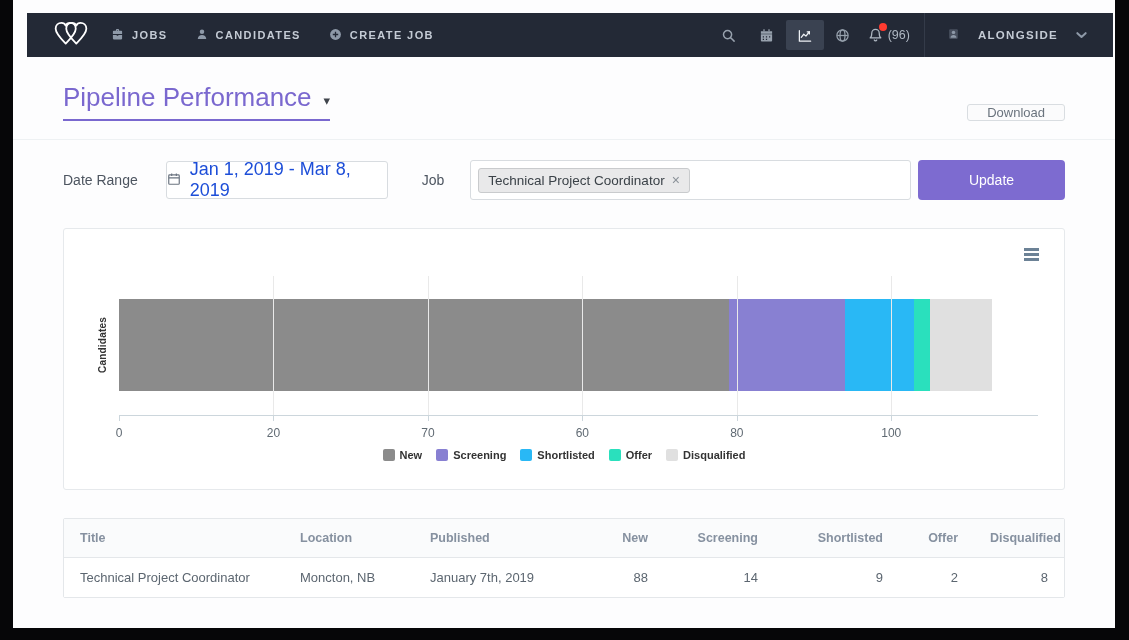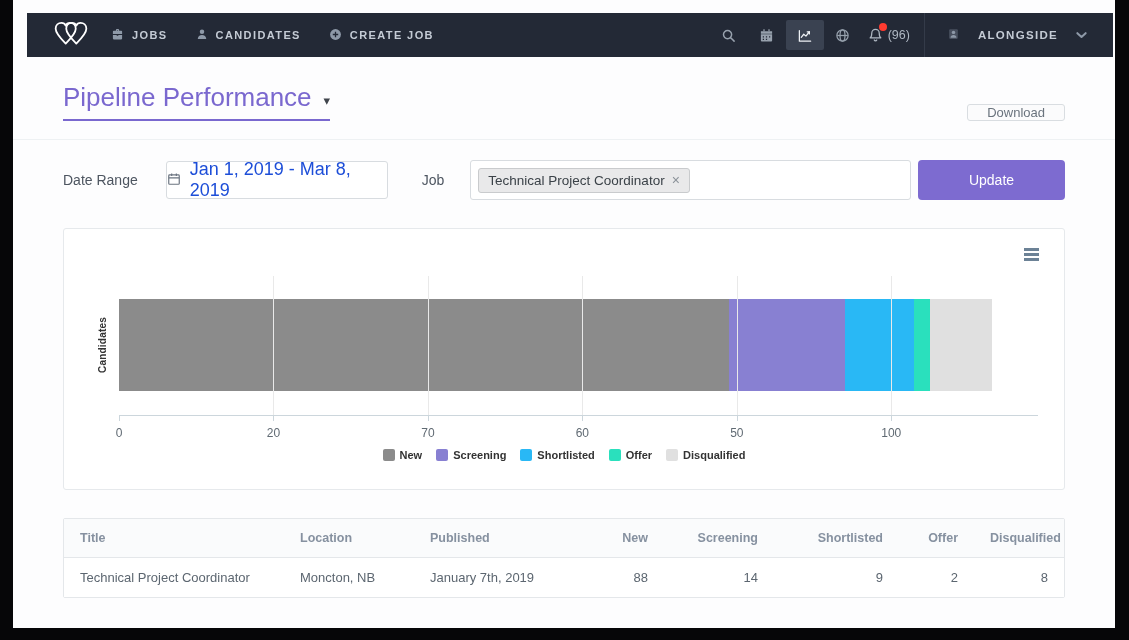--- a/index.html
+++ b/index.html
@@ -215,21 +215,21 @@
           <div class="tick" style="left: 16.8067%;"></div>
           <div class="tick-label" style="left: 16.8067%;">20</div>
           <div class="gridline" style="left: 33.6134%;"></div>
           <div class="tick" style="left: 33.6134%;"></div>
           <div class="tick-label" style="left: 33.6134%;">70</div>
           <div class="gridline" style="left: 50.4202%;"></div>
           <div class="tick" style="left: 50.4202%;"></div>
           <div class="tick-label" style="left: 50.4202%;">60</div>
           <div class="gridline" style="left: 67.2269%;"></div>
           <div class="tick" style="left: 67.2269%;"></div>
-          <div class="tick-label" style="left: 67.2269%;">50</div>
+          <div class="tick-label" style="left: 67.2269%;">80</div>
           <div class="gridline" style="left: 84.0336%;"></div>
           <div class="tick" style="left: 84.0336%;"></div>
           <div class="tick-label" style="left: 84.0336%;">100</div>
         </div>
       <div class="legend">
           <div class="legend-item">
             <span class="swatch" style="background: rgb(139, 139, 139);"></span>
             <span>New</span>
           </div>
           <div class="legend-item">

